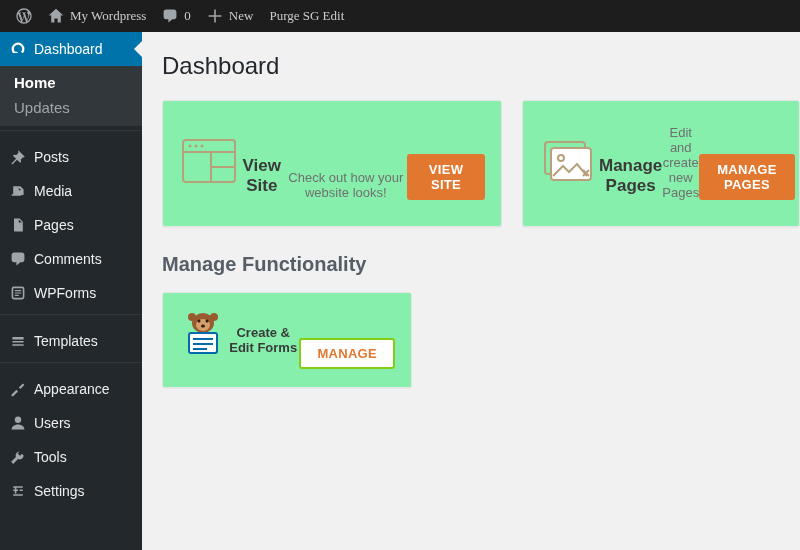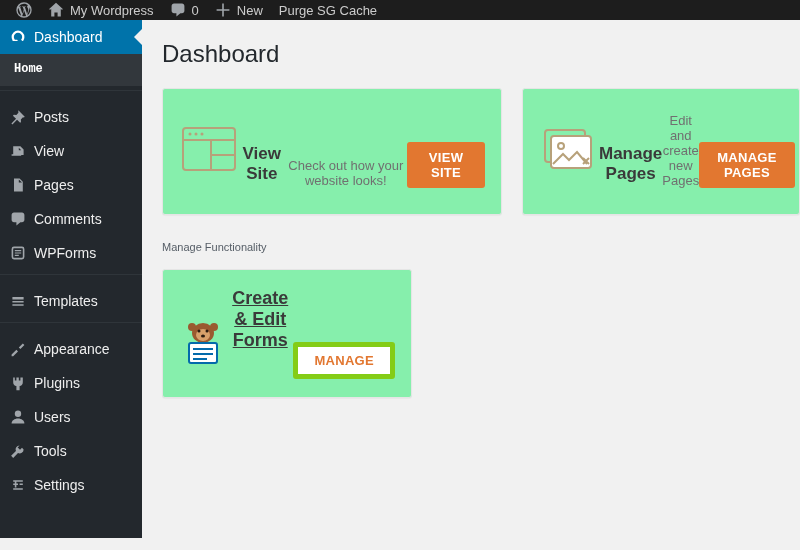--- a/index.html
+++ b/index.html
@@ -9,27 +9,28 @@
     font-size: 14px;
     color: #444;
     background: #f1f1f1;
     width: 800px;
     height: 550px;
     overflow: hidden;
   }
 
   
   .adminbar {
-    height: 20px;
+    height: 32px;
     background: #1d1d1d;
     color: #ccc;
     display: flex;
     align-items: center;
     padding: 0 6px 0 8px;
     font-size: 13px;
+    font-family: Liberation Serif, serif;
   }
   .adminbar .item {
     display: flex;
     align-items: center;
     gap: 6px;
     padding: 0 8px;
     height: 32px;
     cursor: pointer;
   }
   .adminbar .lbl { white-space: nowrap; }
@@ -87,23 +88,22 @@
     border-right: 8px solid #f1f1f1;
   }
 
   .side-sub {
     background: #32373c;
     padding: 4px 0 6px 0;
   }
   .side-sub .sub-item {
     padding: 4px 12px 4px 14px;
     color: #a0a5aa;
-    font-size: 12px;
+    font-size: 15px;
     cursor: pointer;
-    font-family: Liberation Mono, monospace;
   }
   .side-sub .sub-item.active { color: #fff; font-weight: 600; }
 
   .side-sep { height: 6px; background: #23282d; border-top: 1px solid #2f353a; margin: 4px 0; }
 
   
   h1.page-title {
     font-size: 24px;
     color: #23282d;
     font-weight: 400;
@@ -133,34 +133,34 @@
     display: inline-block;
     padding: 8px 18px;
     font-size: 13px;
     font-weight: 700;
     letter-spacing: 0.3px;
     border-radius: 3px;
     cursor: pointer;
     border: none;
   }
   .btn-solid { background: #e27730; color: #fff; }
-  .btn-outline { background: #fff; color: #e27730; border: 5px solid #84cc16; padding: 6px 16px; }
+  .btn-outline { background: #fff; color: #e27730; border: 2px solid #84cc16; padding: 6px 16px; }
 
   .cards-large .card:first-child { width: 340px; }
   .cards-large .card:nth-child(2) { flex: 1; min-width: 0; }
 
   .section-title {
-    font-size: 11px;
+    font-size: 20px;
     color: #555d66;
     margin: 26px 0 16px 0;
-    font-weight: 400;
+    font-weight: 700;
   }
 
   .cards-small .card { width: 250px; padding: 18px 16px; }
-  .cards-small h3 { font-size: 18px; margin-bottom:28px;text-decoration:underline; }
+  .cards-small h3 { font-size: 13px; margin-bottom:14px; }
   .mascot {
     width: 48px; height: 48px;
     display:flex; align-items:center; justify-content:center;
     margin-bottom: 10px;
   }
 </style>
 </head>
 <body>
 
 <div class="adminbar">
@@ -189,56 +189,57 @@
   </div>
   <div class="item">
     <span class="icon-svg">
       <svg viewBox="0 0 20 20">
           <path d="M9 2h2v7h7v2h-7v7H9v-7H2V9h7z"></path>
         </svg>
     </span>
     <span class="lbl">New</span>
   </div>
   <div class="item">
-    <span class="lbl">Purge SG Cache</span>
+    <span class="lbl">Purge SG Edit</span>
   </div>
 </div>
 
 <div class="workspace">
   <nav class="sidebar">
 
     <div class="side-item current">
       <span class="icon-svg">
         <svg viewBox="0 0 20 20">
             <path d="M3.8 13.5h5a.75.75 0 0 1 0 1.5h-5a.75.75 0 0 1 0-1.5zM10 2a8 8 0 0 1 8 8c0 1.8-.6 3.5-1.7 4.9-.2.3-.6.3-.8.1l-1.4-1.1c-.3-.2-.3-.6 0-.9 .7-.8 1.1-1.8 1.1-3A5.2 5.2 0 0 0 10 4.8 5.2 5.2 0 0 0 4.8 10c0 1.1.4 2.2 1.1 3 .2.3.2.7 0 .9l-1.4 1.1c-.3.2-.6.2-.8-.1A7.9 7.9 0 0 1 2 10a8 8 0 0 1 8-8z"></path>
           </svg>
       </span>
       <span class="lbl">Dashboard</span>
     </div>
     <div class="side-sub">
       <div class="sub-item active"><span>Home</span></div>
+      <div class="sub-item"><span>Updates</span></div>
     </div>
 
     <div class="side-sep"></div>
 
     <div class="side-item">
       <span class="icon-svg">
           <svg viewBox="0 0 20 20">
             <path d="M10.44 1.56l8 8-1.06 1.06-1.19-.19-2.63 2.63.19 3.19-1.06 1.06-3.88-3.88L3 19.25 1.75 18l5.81-5.81-3.88-3.88L4.75 7.25l3.19.19 2.63-2.63-.19-1.19z"></path>
           </svg>
         </span>
       <span class="lbl">Posts</span>
     </div>
     <div class="side-item">
       <span class="icon-svg">
           <svg viewBox="0 0 20 20">
             <path d="M4 15V4h9l4 4v7H4zm7-9v3h3m-14 5h14v2H2v-2z"></path>
           </svg>
         </span>
-      <span class="lbl">View</span>
+      <span class="lbl">Media</span>
     </div>
     <div class="side-item">
       <span class="icon-svg">
           <svg viewBox="0 0 20 20">
             <path d="M5 2h7l4 4v12H5V2zM11 3v4h4"></path>
           </svg>
         </span>
       <span class="lbl">Pages</span>
     </div>
     <div class="side-item">
@@ -272,28 +273,20 @@
 
     <div class="side-sep"></div>
 
     <div class="side-item">
       <span class="icon-svg">
           <svg viewBox="0 0 20 20">
             <path d="M2 17l6-6 2 2-6 6H2v-2zm9-9l5-5 2 2-5 5-2-2z"></path>
           </svg>
         </span>
       <span class="lbl">Appearance</span>
-    </div>
-    <div class="side-item">
-      <span class="icon-svg">
-          <svg viewBox="0 0 20 20">
-            <path d="M13 3v4h-2V3H8v4H6V3H4v6a5 5 0 0 0 4 4.9V19h4v-5.1A5 5 0 0 0 16 9V3h-3z"></path>
-          </svg>
-        </span>
-      <span class="lbl">Plugins</span>
     </div>
     <div class="side-item">
       <span class="icon-svg">
           <svg viewBox="0 0 20 20">
             <circle cx="10" cy="6" r="4"></circle>
             <path d="M2 18c0-3.3 3.6-6 8-6s8 2.7 8 6H2z"></path>
           </svg>
         </span>
       <span class="lbl">Users</span>
     </div>

